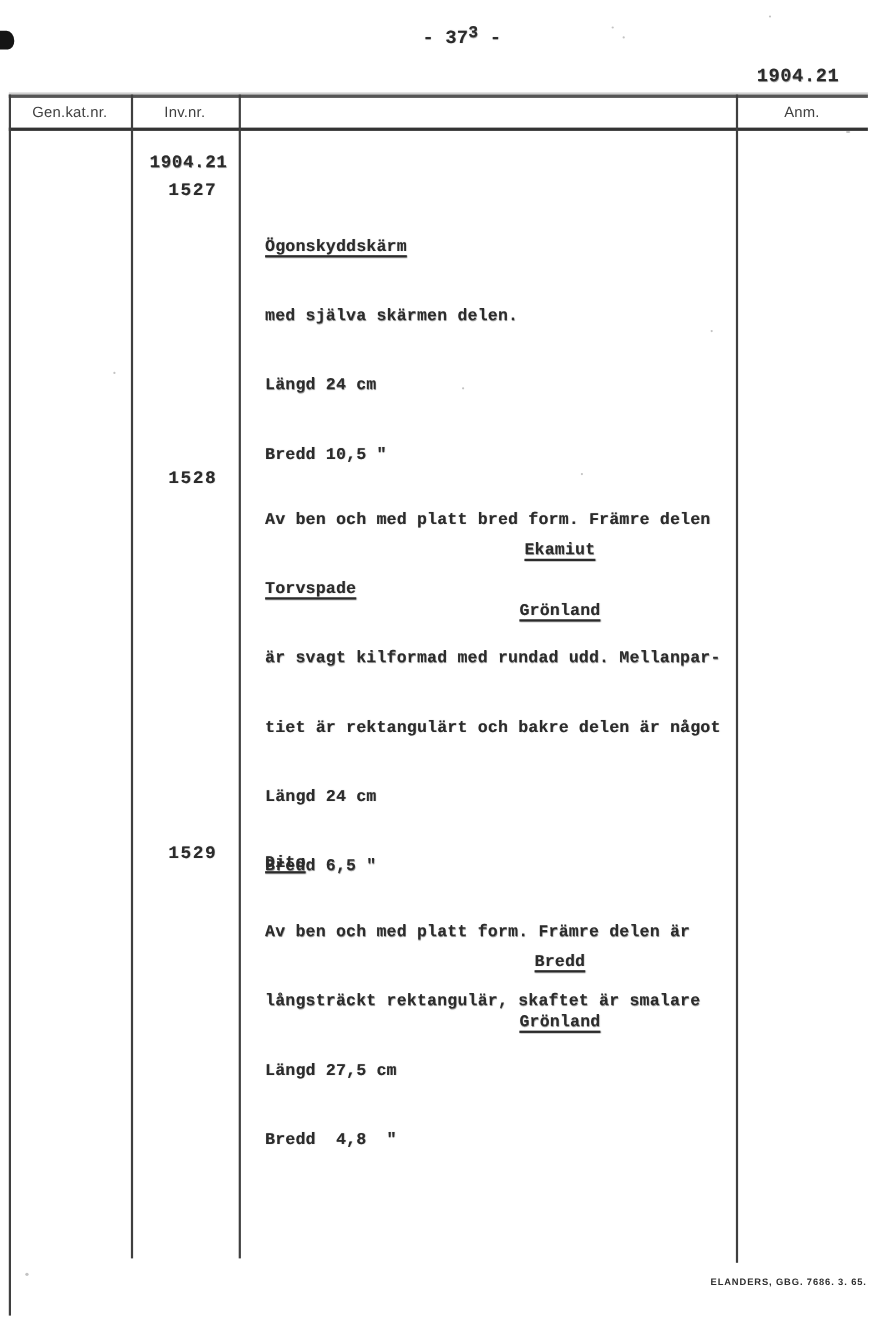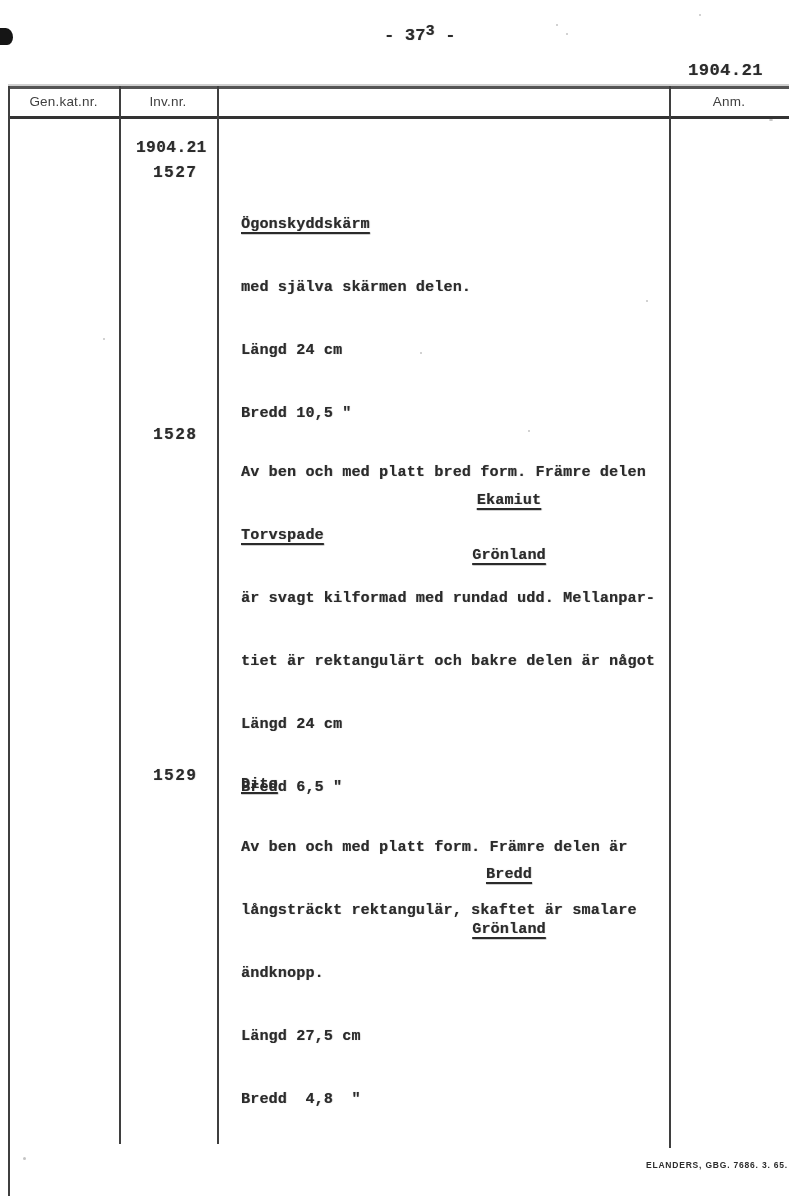--- a/index.html
+++ b/index.html
@@ -147,21 +147,20 @@
     <div class="place-block">
       <div class="row"><span class="u">Bredd</span></div>
       <div class="row"><span class="u">Grönland</span></div>
     </div>
   </div>
 
   <div class="entry entry-3 tw">
     <div class="row"><span class="u">Dito</span></div>
     <div class="row">Av ben och med platt form. Främre delen är</div>
     <div class="row">långsträckt rektangulär, skaftet är smalare</div>
-    <div class="row">ändknopp.</div>
     <div class="row">Längd 27,5 cm</div>
     <div class="row">Bredd  4,8  "</div>
     
   </div>
 
   <div class="printer-mark">ELANDERS, GBG. 7686. 3. 65.</div>
 
 </div>
 
 </body></html>

